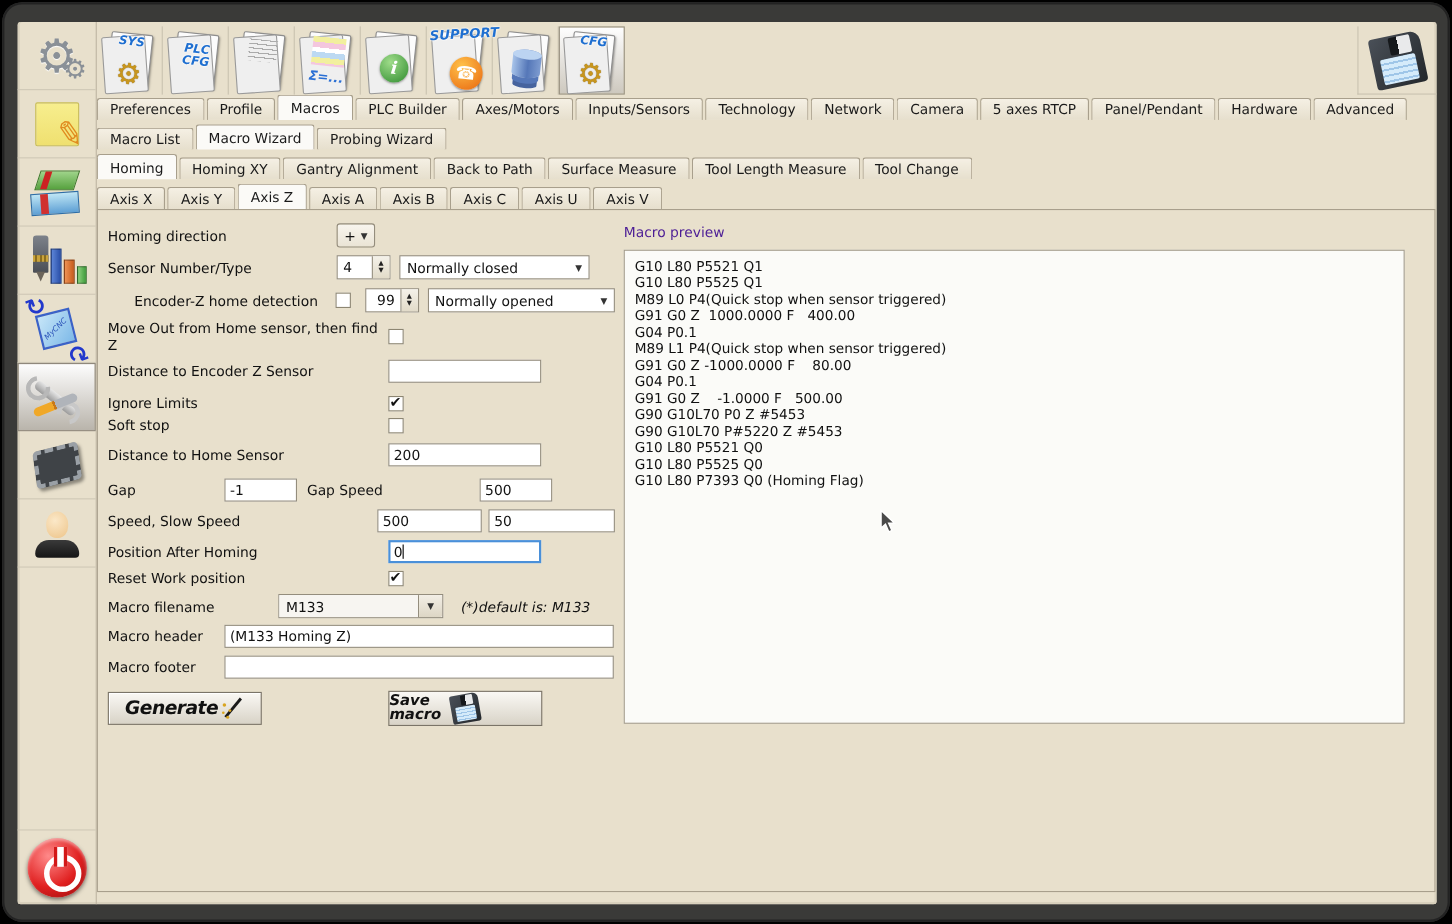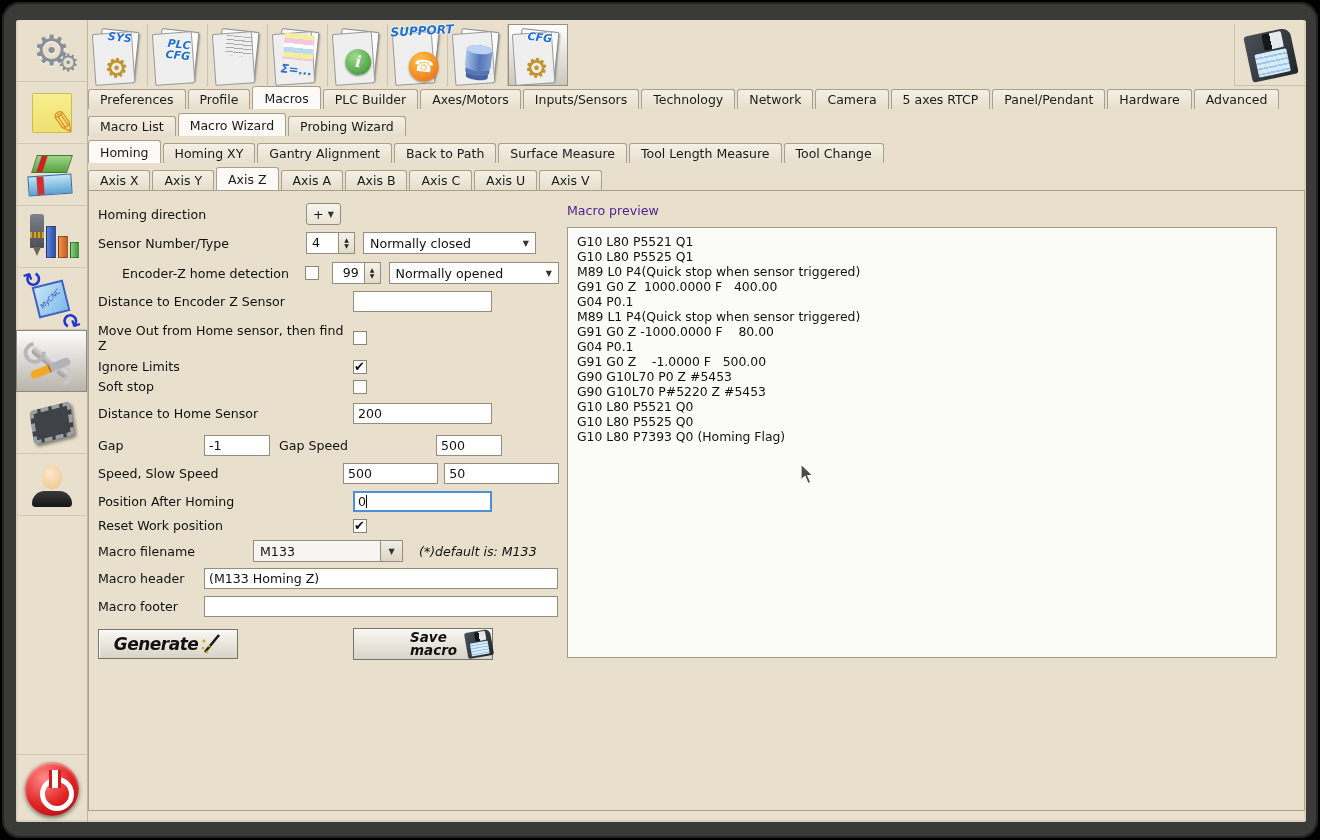--- a/index.html
+++ b/index.html
@@ -114,21 +114,21 @@
   .combo.btncombo .cbtn { width:22px; height:100%; background:linear-gradient(180deg,#f2eee5,#ddd6c5); border-left:1px solid #948d7d; display:flex; align-items:center; justify-content:center; font-size:8px; color:#333; border-radius:0 2px 2px 0; }
 
   .spin { width:49px; height:22px; border:1px solid #948d7d; background:#fff; display:flex; }
   .spin .sval { flex:1; padding:2px 0 0 5px; font-size:12.6px; }
   .spin .sbtns { width:16px; border-left:1px solid #948d7d; background:linear-gradient(180deg,#f4f1e9,#e2dbc9); display:flex; flex-direction:column; align-items:center; justify-content:center; font-size:6px; color:#222; line-height:6px; }
 
   .note-text { font-style:italic; font-size:12.6px; margin-left:16px; }
 
   .gen-btn { width:140px; height:30px; border:1px solid #7a7468; background:linear-gradient(180deg,#faf8f4,#d8d3c7); display:flex; align-items:center; justify-content:center; gap:2px; box-shadow:1px 1px 0 #fff inset; }
   .gen-btn .gtext { font-style:italic; font-weight:bold; font-size:17px; letter-spacing:-.5px; }
-  .save-btn { width:140px; height:32px; border:1px solid #7a7468; background:linear-gradient(180deg,#faf8f4,#d8d3c7); display:flex; align-items:center; justify-content:flex-end; gap:8px; }
+  .save-btn { width:140px; height:32px; border:1px solid #7a7468; background:linear-gradient(180deg,#faf8f4,#d8d3c7); display:flex; align-items:center; justify-content:flex-start; gap:8px; }
   .save-btn .stext { font-style:italic; font-weight:bold; font-size:13.5px; line-height:13px; width:48px; white-space:pre-line; }
 
   
   .preview-col { flex:1; padding:8px 27px 0 8px; min-width:0; }
   .preview-label { font-size:12.6px; margin:4px 0 9px 0; color:#4c1d95; }
   .preview-box { border:1px solid #a39b8a; background:#fbfbf8; height:431px; padding:6px 9px; font-size:12.4px; line-height:15px; white-space:pre; overflow:hidden; color:#111; }
 
   .mouse-cursor { position:absolute; left:800px; top:463px; z-index:50; }
 </style>
 </head>
@@ -311,28 +311,28 @@
             <div class="spin" style="margin-left:13px;text-align:center;">
               <span class="sval">99</span>
               <span class="sbtns">▲<br>▼</span>
             </div>
             <div class="combo" style="width:173px; margin-left:8px;">
               <span>Normally opened</span>
               <span class="arr">▼</span>
             </div>
           </div>
 
+          <div class="frow" style="margin-bottom:6px; align-items:center;">
+            <span class="flabel" style="line-height:15px;">Move Out from Home sensor, then find Z</span>
+            <span class="checkbox" data-checked="false"></span>
+          </div>
+
           <div class="frow" style="margin-bottom:11px;">
             <span class="flabel">Distance to Encoder Z Sensor</span>
             <div class="tinput" style="width:139px;"><span></span></div>
-          </div>
-
-          <div class="frow" style="margin-bottom:6px; align-items:center;">
-            <span class="flabel" style="line-height:15px;">Move Out from Home sensor, then find Z</span>
-            <span class="checkbox" data-checked="false"></span>
           </div>
 
           <div class="frow" style="margin-bottom:5px;">
             <span class="flabel">Ignore Limits</span>
             <span class="checkbox" data-checked="true"></span>
           </div>
 
           <div class="frow" style="margin-bottom:9px;">
             <span class="flabel">Soft stop</span>
             <span class="checkbox" data-checked="false"></span>

